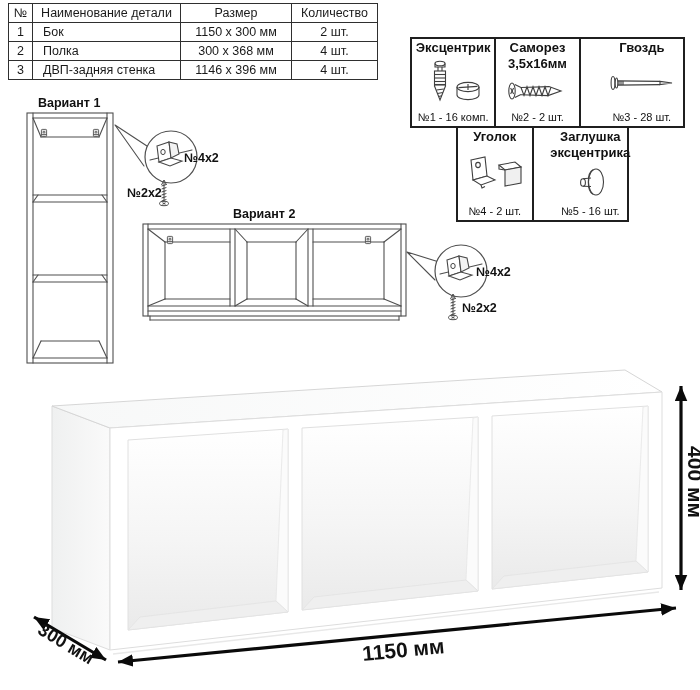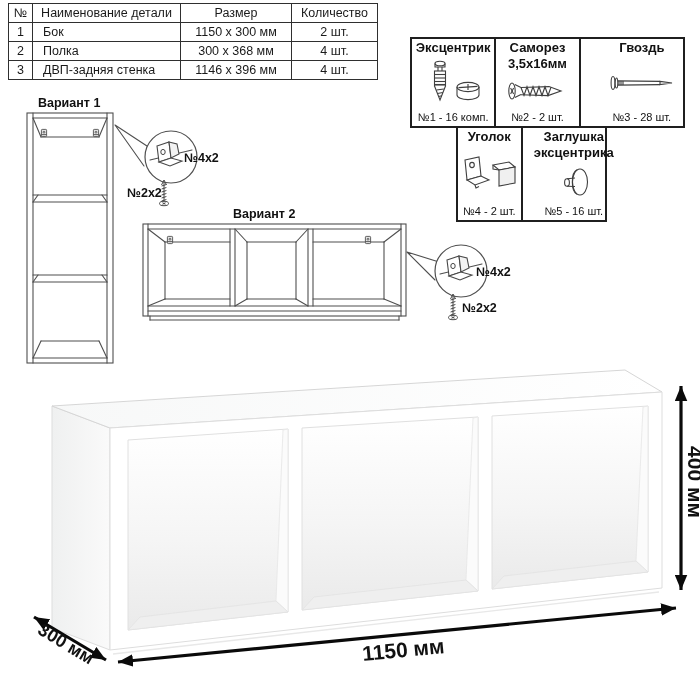--- a/index.html
+++ b/index.html
@@ -14,21 +14,21 @@
   }
   .parts th,.parts td{
     border:1px solid #2f2f2f;height:18px;line-height:18px;
     padding:0 4px;text-align:center;font-weight:normal;white-space:nowrap;
   }
   .parts td.nm{text-align:left;padding-left:10px;}
   
   #hw-box{position:absolute;left:410px;top:37px;width:275px;height:185px;}
   .hw-row{position:absolute;display:flex;border:2px solid #1f1f1f;box-sizing:border-box;background:#fff;}
   .hw-row-top{left:0;top:0;width:275px;height:91px;}
-  .hw-row-bottom{left:46px;top:89px;width:151px;height:96px;}
+  .hw-row-bottom{left:46px;top:89px;width:173px;height:96px;}
   .hw-cell{flex:1 1 0;display:flex;flex-direction:column;align-items:center;box-sizing:border-box;border-right:2px solid #1f1f1f;min-width:0;}
   .hw-cell:last-child{border-right:none;margin-left:20px;}
   .hw-title{font-weight:bold;font-size:13px;line-height:12.5px;text-align:center;margin-top:3px;}
   .hw-icon{flex:1 1 auto;display:flex;align-items:center;justify-content:center;}
   .hw-count{font-weight:normal;font-size:11px;line-height:12px;margin-bottom:3px;}
   
   #draw{position:absolute;left:0;top:0;}
   .svgb{font-family:"Liberation Sans",sans-serif;font-weight:bold;fill:#111;}
   .vlabel{font-size:12.5px;}
   .clabel{font-size:12.5px;}

